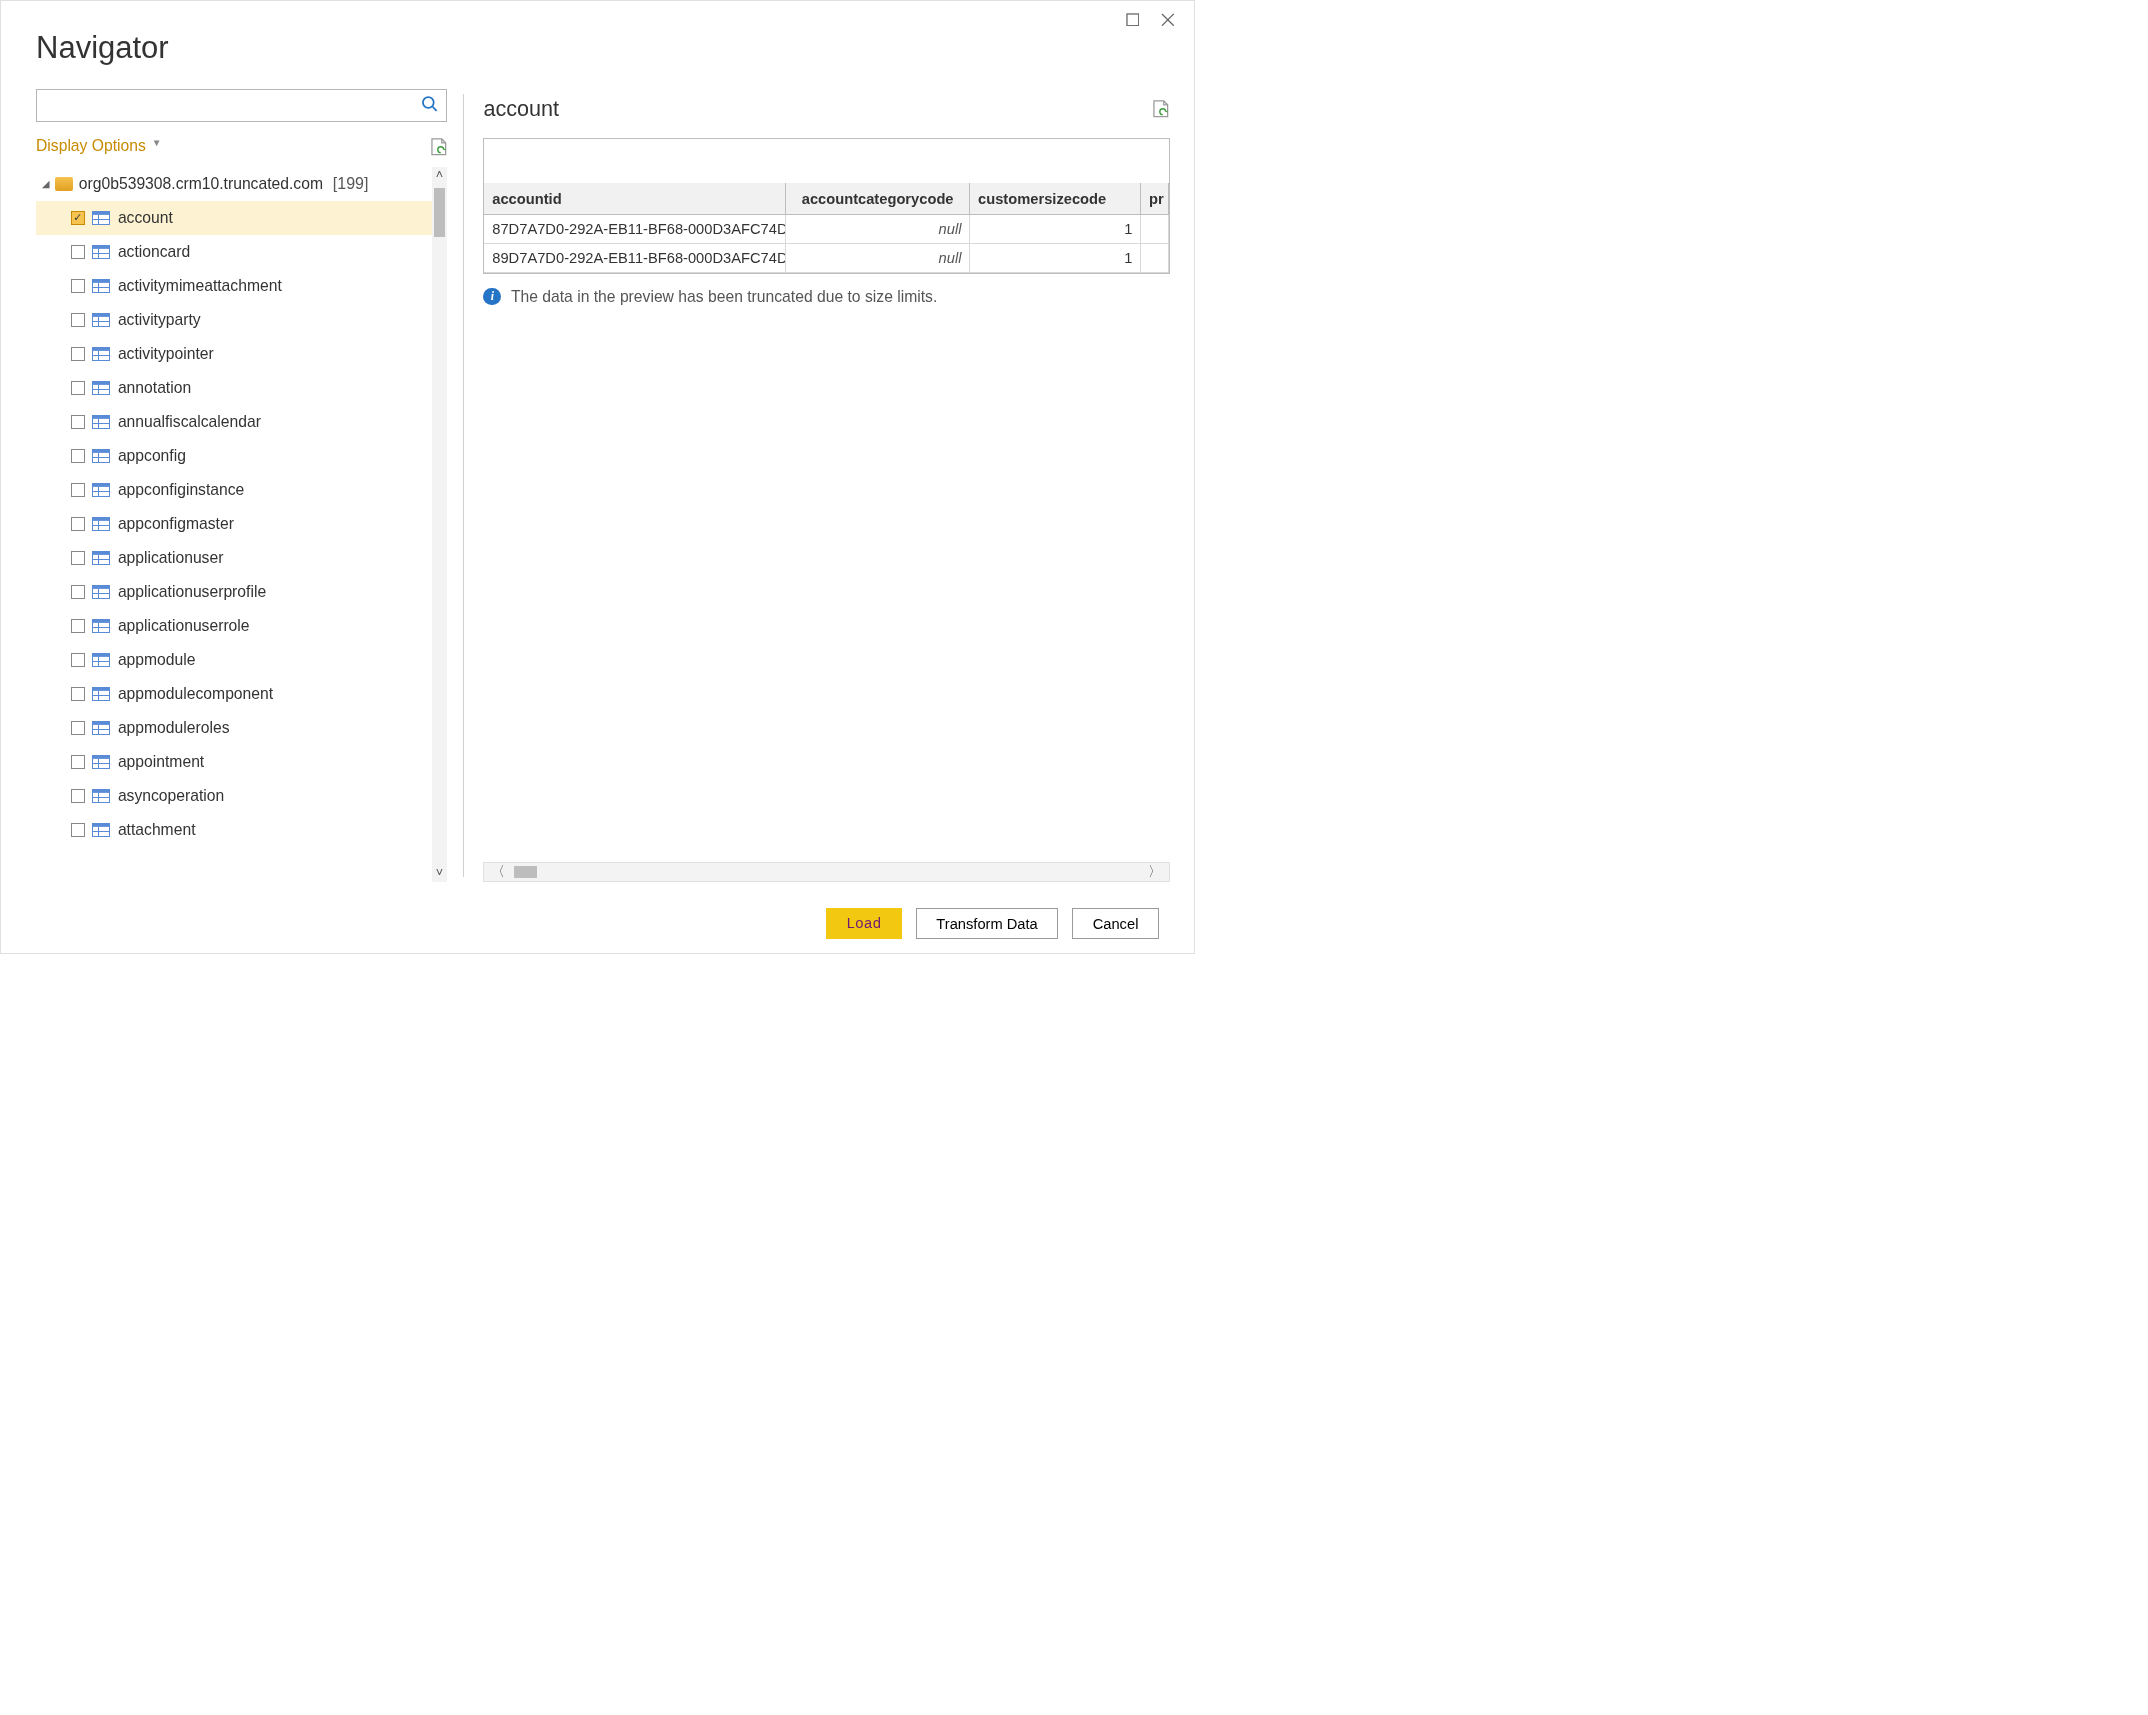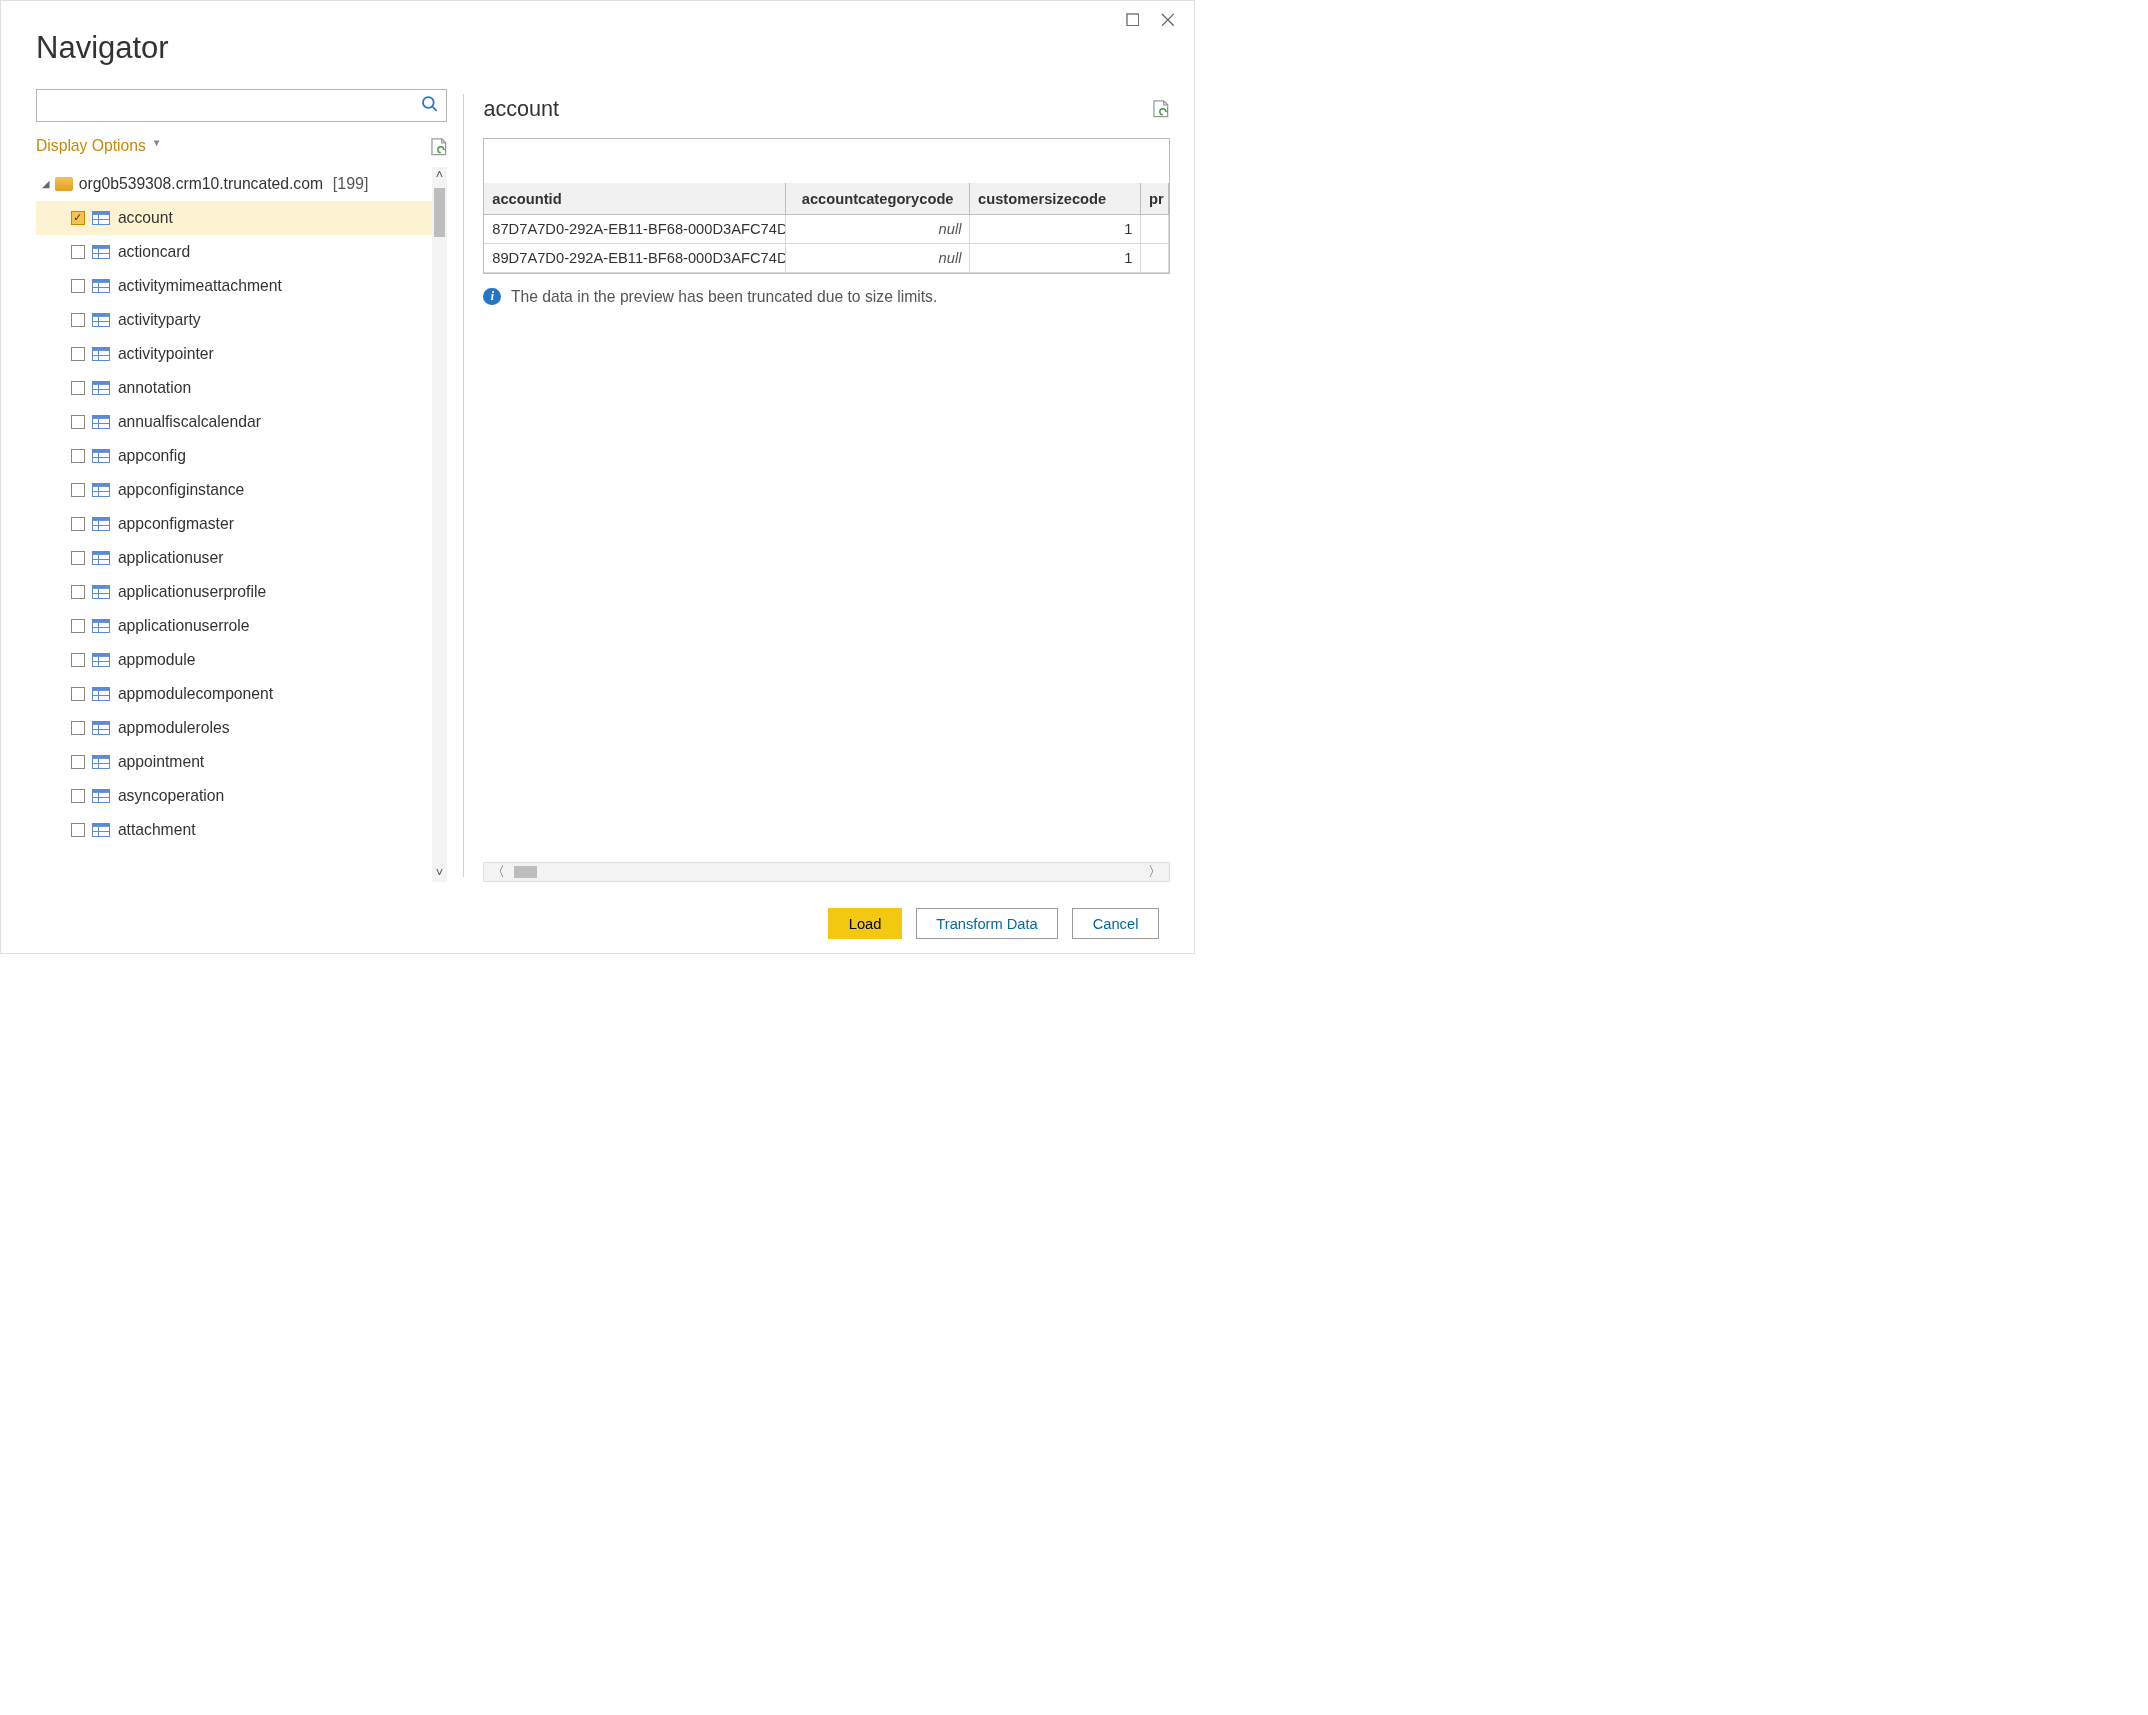--- a/index.html
+++ b/index.html
@@ -255,26 +255,27 @@
     padding-right: 35px;
     border-top: none;
   }
   .btn {
     height: 31px;
     padding: 0 19.6px;
     border: 1px solid #9a9a9a;
     background:#fff;
     font-size: 14.7px;
     cursor:pointer;
-    color:#0369a1;
+    color:#000000;
   }
   .btn.primary {
     background:#f2c811;
     border-color:#f2c811;
-    color:#000000;
+    color:#701a75;
+    font-family:Liberation Mono, monospace;
   }
   .doc-refresh-icon svg { display:block; }
 </style>
 </head>
 <body>
 
 <div class="titlebar">
   <div class="tb-btn">
     <svg width="13.7" height="13.7" viewBox="0 0 14 14">
         <rect x="1" y="1" width="12" height="12" fill="none" stroke="#666" stroke-width="1.3"></rect>

